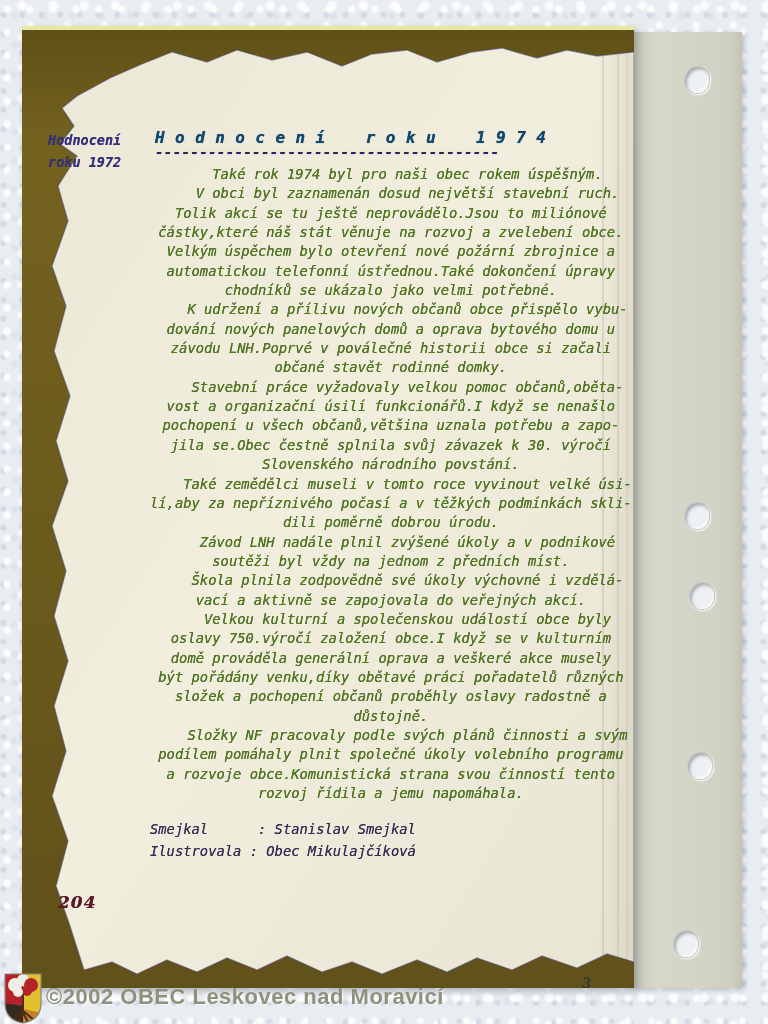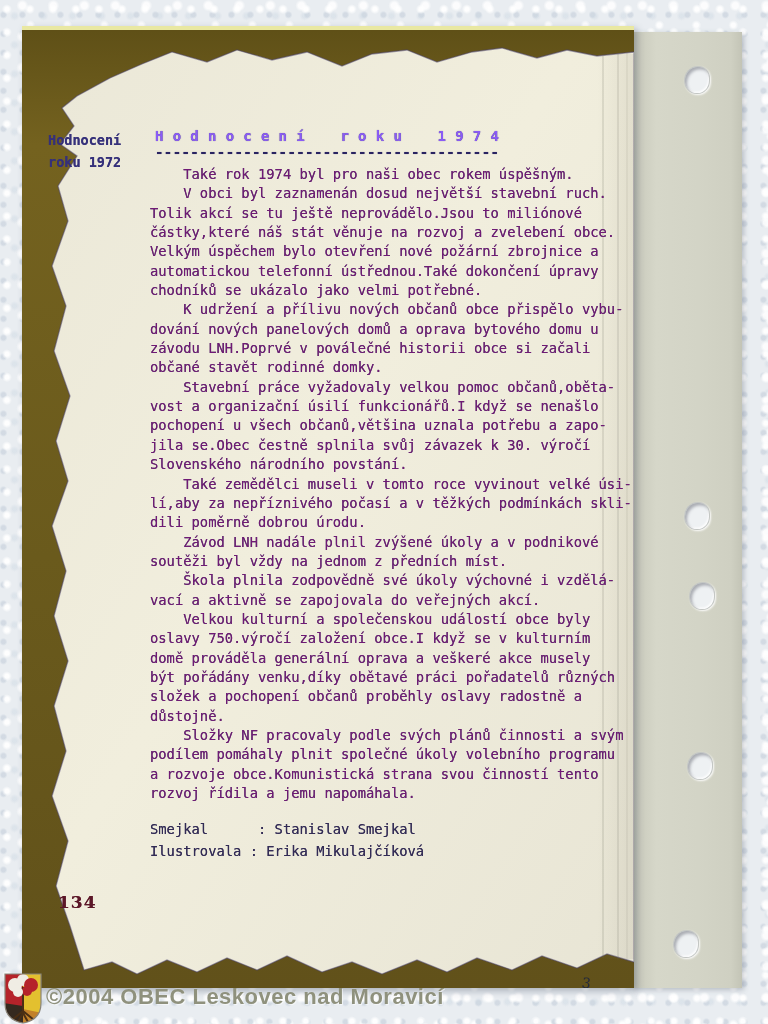--- a/index.html
+++ b/index.html
@@ -24,38 +24,39 @@
   .hole{
     position:absolute;width:24px;height:26px;background:#eef1f3;
     border-radius:55% 45% 50% 50%;
     border:1px solid rgba(145,148,140,.45);
     box-shadow: inset 2px 2.5px 3px rgba(88,92,102,.45), inset -1px -1.5px 2px rgba(255,255,255,.85), 1px 1px 2px rgba(255,255,255,.9);
   }
   
   .page{
     position:absolute;left:22px;top:26px;width:612px;height:962px;
     box-shadow:3px 3px 7px rgba(55,65,85,.35);
+    font-style:italic;
   }
   .page svg{position:absolute;left:0;top:0;width:100%;height:100%;}
   .layer{position:absolute;white-space:pre;color:#2f2952;}
   .margin-note{
     left:26px;top:103px;font-size:13.5px;line-height:22px;font-weight:bold;
     color:#35307a;text-shadow:0 0 .6px rgba(53,48,122,.8);
   }
   .doc-title{
-    left:133px;top:102px;font-size:14px;letter-spacing:.4px;font-weight:bold;
-    color:#8b5cf6;text-shadow:0 0 .7px rgba(41,35,97,.9);
+    left:133px;top:102px;font-size:16px;letter-spacing:.4px;font-weight:bold;
+    color:#0c4a6e;text-shadow:0 0 .7px rgba(41,35,97,.9);
   }
   .title-underline{
     left:133px;top:118px;font-size:14px;font-weight:bold;letter-spacing:.4px;
     color:#292361;text-shadow:0 0 .7px rgba(41,35,97,.9);
   }
   .body-text{
     left:128px;top:139px;font-size:13.8px;line-height:19.35px;
-    color:#701a75;text-shadow:0 0 .6px rgba(50,43,85,.85);
+    color:#4d7c0f;text-shadow:0 0 .6px rgba(50,43,85,.85);text-align:center;
   }
   .body-text .tline{white-space:pre;}
   .signature{
     left:128px;top:793px;font-size:13.8px;line-height:21.5px;
     color:#322b55;text-shadow:0 0 .6px rgba(50,43,85,.85);
   }
   .page-number{
     left:36px;top:866px;font-family:"DejaVu Serif",serif;font-weight:bold;
     font-size:17px;color:#5c1728;letter-spacing:1px;text-shadow:0 0 .5px rgba(92,23,40,.9);
   }
@@ -114,23 +115,23 @@
     <line x1="605" y1="26" x2="605" y2="936" stroke="rgba(100,100,90,0.15)" stroke-width="1"></line>
   </svg>
 
   <div class="layer margin-note"><span>Hodnocení</span><br><span>roku 1972</span></div>
 
   <div class="layer doc-title">H o d n o c e n í    r o k u    1 9 7 4</div>
   <div class="layer title-underline">---------------------------------------</div>
 
   <div class="layer body-text"><div class="tline">    Také rok 1974 byl pro naši obec rokem úspěšným.</div><div class="tline">    V obci byl zaznamenán dosud největší stavební ruch.</div><div class="tline">Tolik akcí se tu ještě neprovádělo.Jsou to miliónové</div><div class="tline">částky,které náš stát věnuje na rozvoj a zvelebení obce.</div><div class="tline">Velkým úspěchem bylo otevření nové požární zbrojnice a</div><div class="tline">automatickou telefonní ústřednou.Také dokončení úpravy</div><div class="tline">chodníků se ukázalo jako velmi potřebné.</div><div class="tline">    K udržení a přílivu nových občanů obce přispělo vybu-</div><div class="tline">dování nových panelových domů a oprava bytového domu u</div><div class="tline">závodu LNH.Poprvé v poválečné historii obce si začali</div><div class="tline">občané stavět rodinné domky.</div><div class="tline">    Stavební práce vyžadovaly velkou pomoc občanů,oběta-</div><div class="tline">vost a organizační úsilí funkcionářů.I když se nenašlo</div><div class="tline">pochopení u všech občanů,většina uznala potřebu a zapo-</div><div class="tline">jila se.Obec čestně splnila svůj závazek k 30. výročí</div><div class="tline">Slovenského národního povstání.</div><div class="tline">    Také zemědělci museli v tomto roce vyvinout velké úsi-</div><div class="tline">lí,aby za nepříznivého počasí a v těžkých podmínkách skli-</div><div class="tline">dili poměrně dobrou úrodu.</div><div class="tline">    Závod LNH nadále plnil zvýšené úkoly a v podnikové</div><div class="tline">soutěži byl vždy na jednom z předních míst.</div><div class="tline">    Škola plnila zodpovědně své úkoly výchovné i vzdělá-</div><div class="tline">vací a aktivně se zapojovala do veřejných akcí.</div><div class="tline">    Velkou kulturní a společenskou událostí obce byly</div><div class="tline">oslavy 750.výročí založení obce.I když se v kulturním</div><div class="tline">domě prováděla generální oprava a veškeré akce musely</div><div class="tline">být pořádány venku,díky obětavé práci pořadatelů různých</div><div class="tline">složek a pochopení občanů proběhly oslavy radostně a</div><div class="tline">důstojně.</div><div class="tline">    Složky NF pracovaly podle svých plánů činnosti a svým</div><div class="tline">podílem pomáhaly plnit společné úkoly volebního programu</div><div class="tline">a rozvoje obce.Komunistická strana svou činností tento</div><div class="tline">rozvoj řídila a jemu napomáhala.</div></div>
 
-  <div class="layer signature"><span>Smejkal      : Stanislav Smejkal</span><br><span>Ilustrovala : Erika Mikulajčíková</span></div>
+  <div class="layer signature"><span>Smejkal      : Stanislav Smejkal</span><br><span>Ilustrovala : Obec Mikulajčíková</span></div>
 
-  <div class="layer page-number">134</div>
+  <div class="layer page-number">204</div>
 </div>
 
 <svg class="coat" viewBox="0 0 38 51">
   <defs>
     <clipPath id="shieldClip">
         <path d="M1,1 H37 V30 Q37,47 19,50 Q1,47 1,30 Z"></path>
       </clipPath>
   </defs>
   <g clip-path="url(#shieldClip)">
     <rect x="0" y="0" width="19" height="51" fill="#b5232a"></rect>
@@ -139,14 +140,14 @@
     <path d="M19,36 L38,40 L38,51 L19,51 Z" fill="#c2812a"></path>
     <path d="M19,14 L19,40 M19,38 L8,47 M19,38 L30,47 M19,40 L14,49 M19,40 L24,49" stroke="#4a2e14" stroke-width="2" fill="none"></path>
     <circle cx="11" cy="12" r="7" fill="#f0ede4"></circle>
     <circle cx="19" cy="7" r="6" fill="#f0ede4"></circle>
     <circle cx="27" cy="12" r="7" fill="#b5232a"></circle>
     <circle cx="23" cy="18" r="5" fill="#b5232a"></circle>
     <circle cx="14" cy="19" r="5" fill="#f0ede4"></circle>
   </g>
   <path d="M1,1 H37 V30 Q37,47 19,50 Q1,47 1,30 Z" fill="none" stroke="#8a857a" stroke-width="1.2"></path>
 </svg>
-<div class="footer-copy">©2004 OBEC Leskovec nad Moravicí</div>
+<div class="footer-copy">©2002 OBEC Leskovec nad Moravicí</div>
 <div class="hand-mark">3</div>
 
 </body></html>

